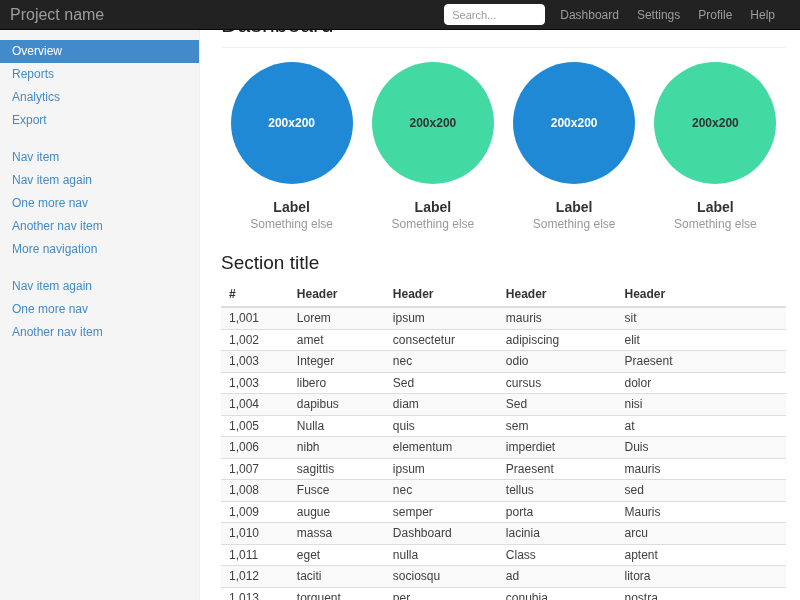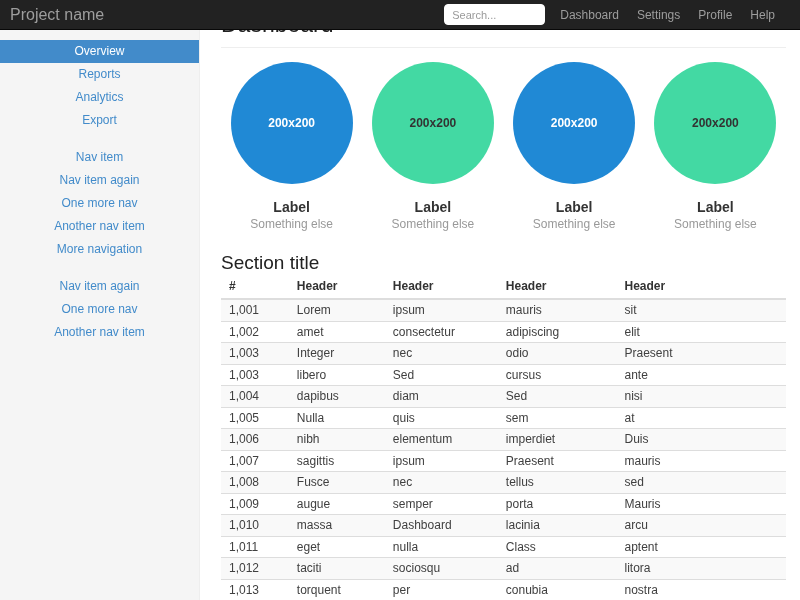--- a/index.html
+++ b/index.html
@@ -33,21 +33,21 @@
     color: #9d9d9d; font-size: 12px; text-decoration: none; padding: 0 9px;
     line-height: 30px; display: inline-block;
   }
 
   
   .sidebar {
     position: fixed; top: 30px; bottom: 0; left: 0; width: 200px;
     background: #f5f5f5; border-right: 1px solid #eee;
     padding-top: 10px; z-index: 5;
   }
-  .nav-group { margin-bottom: 14px; text-align: center; }
+  .nav-group { margin-bottom: 14px; }
   .nav-item {
     display: block; font-size: 12px; color: #428bca; text-decoration: none;
     padding: 5px 12px; line-height: 13px;
   }
   .nav-item.active { background: #428bca; color: #fff; }
 
   
   .main {
     margin-left: 200px; padding: 0 14px 0 21px;
   }
@@ -60,21 +60,21 @@
   .placeholder-card { flex: 1; text-align: center; }
   .circle {
     width: 122px; height: 122px; border-radius: 50%; margin: 0 auto;
     display: flex; align-items: center; justify-content: center;
     font-size: 12px; font-weight: bold;
   }
   .ph-label { font-size: 14px; font-weight: bold; color: #333; margin-top: 15px; }
   .ph-sublabel { font-size: 12px; color: #999; margin-top: 2px; }
 
   .section-title {
-    font-size: 19px; font-weight: 500; color: #222; margin-top: 21px; margin-bottom: 1px;
+    font-size: 19px; font-weight: 500; color: #222; margin-top: 21px; margin-bottom: 9px;
   }
 
   table.data-table {
     width: 100%; border-collapse: collapse; font-size: 12px; color: #404040;
     table-layout: fixed;
   }
   .data-table th {
     text-align: left; font-weight: bold; color: #333;
     padding: 5px 8px; border-bottom: 2px solid #ddd; line-height: 13px;
   }
@@ -180,21 +180,21 @@
           <td>Integer</td>
           <td>nec</td>
           <td>odio</td>
           <td>Praesent</td>
         </tr>
         <tr>
           <td>1,003</td>
           <td>libero</td>
           <td>Sed</td>
           <td>cursus</td>
-          <td>ante</td>
+          <td>dolor</td>
         </tr>
         <tr>
           <td>1,004</td>
           <td>dapibus</td>
           <td>diam</td>
           <td>Sed</td>
           <td>nisi</td>
         </tr>
         <tr>
           <td>1,005</td>

